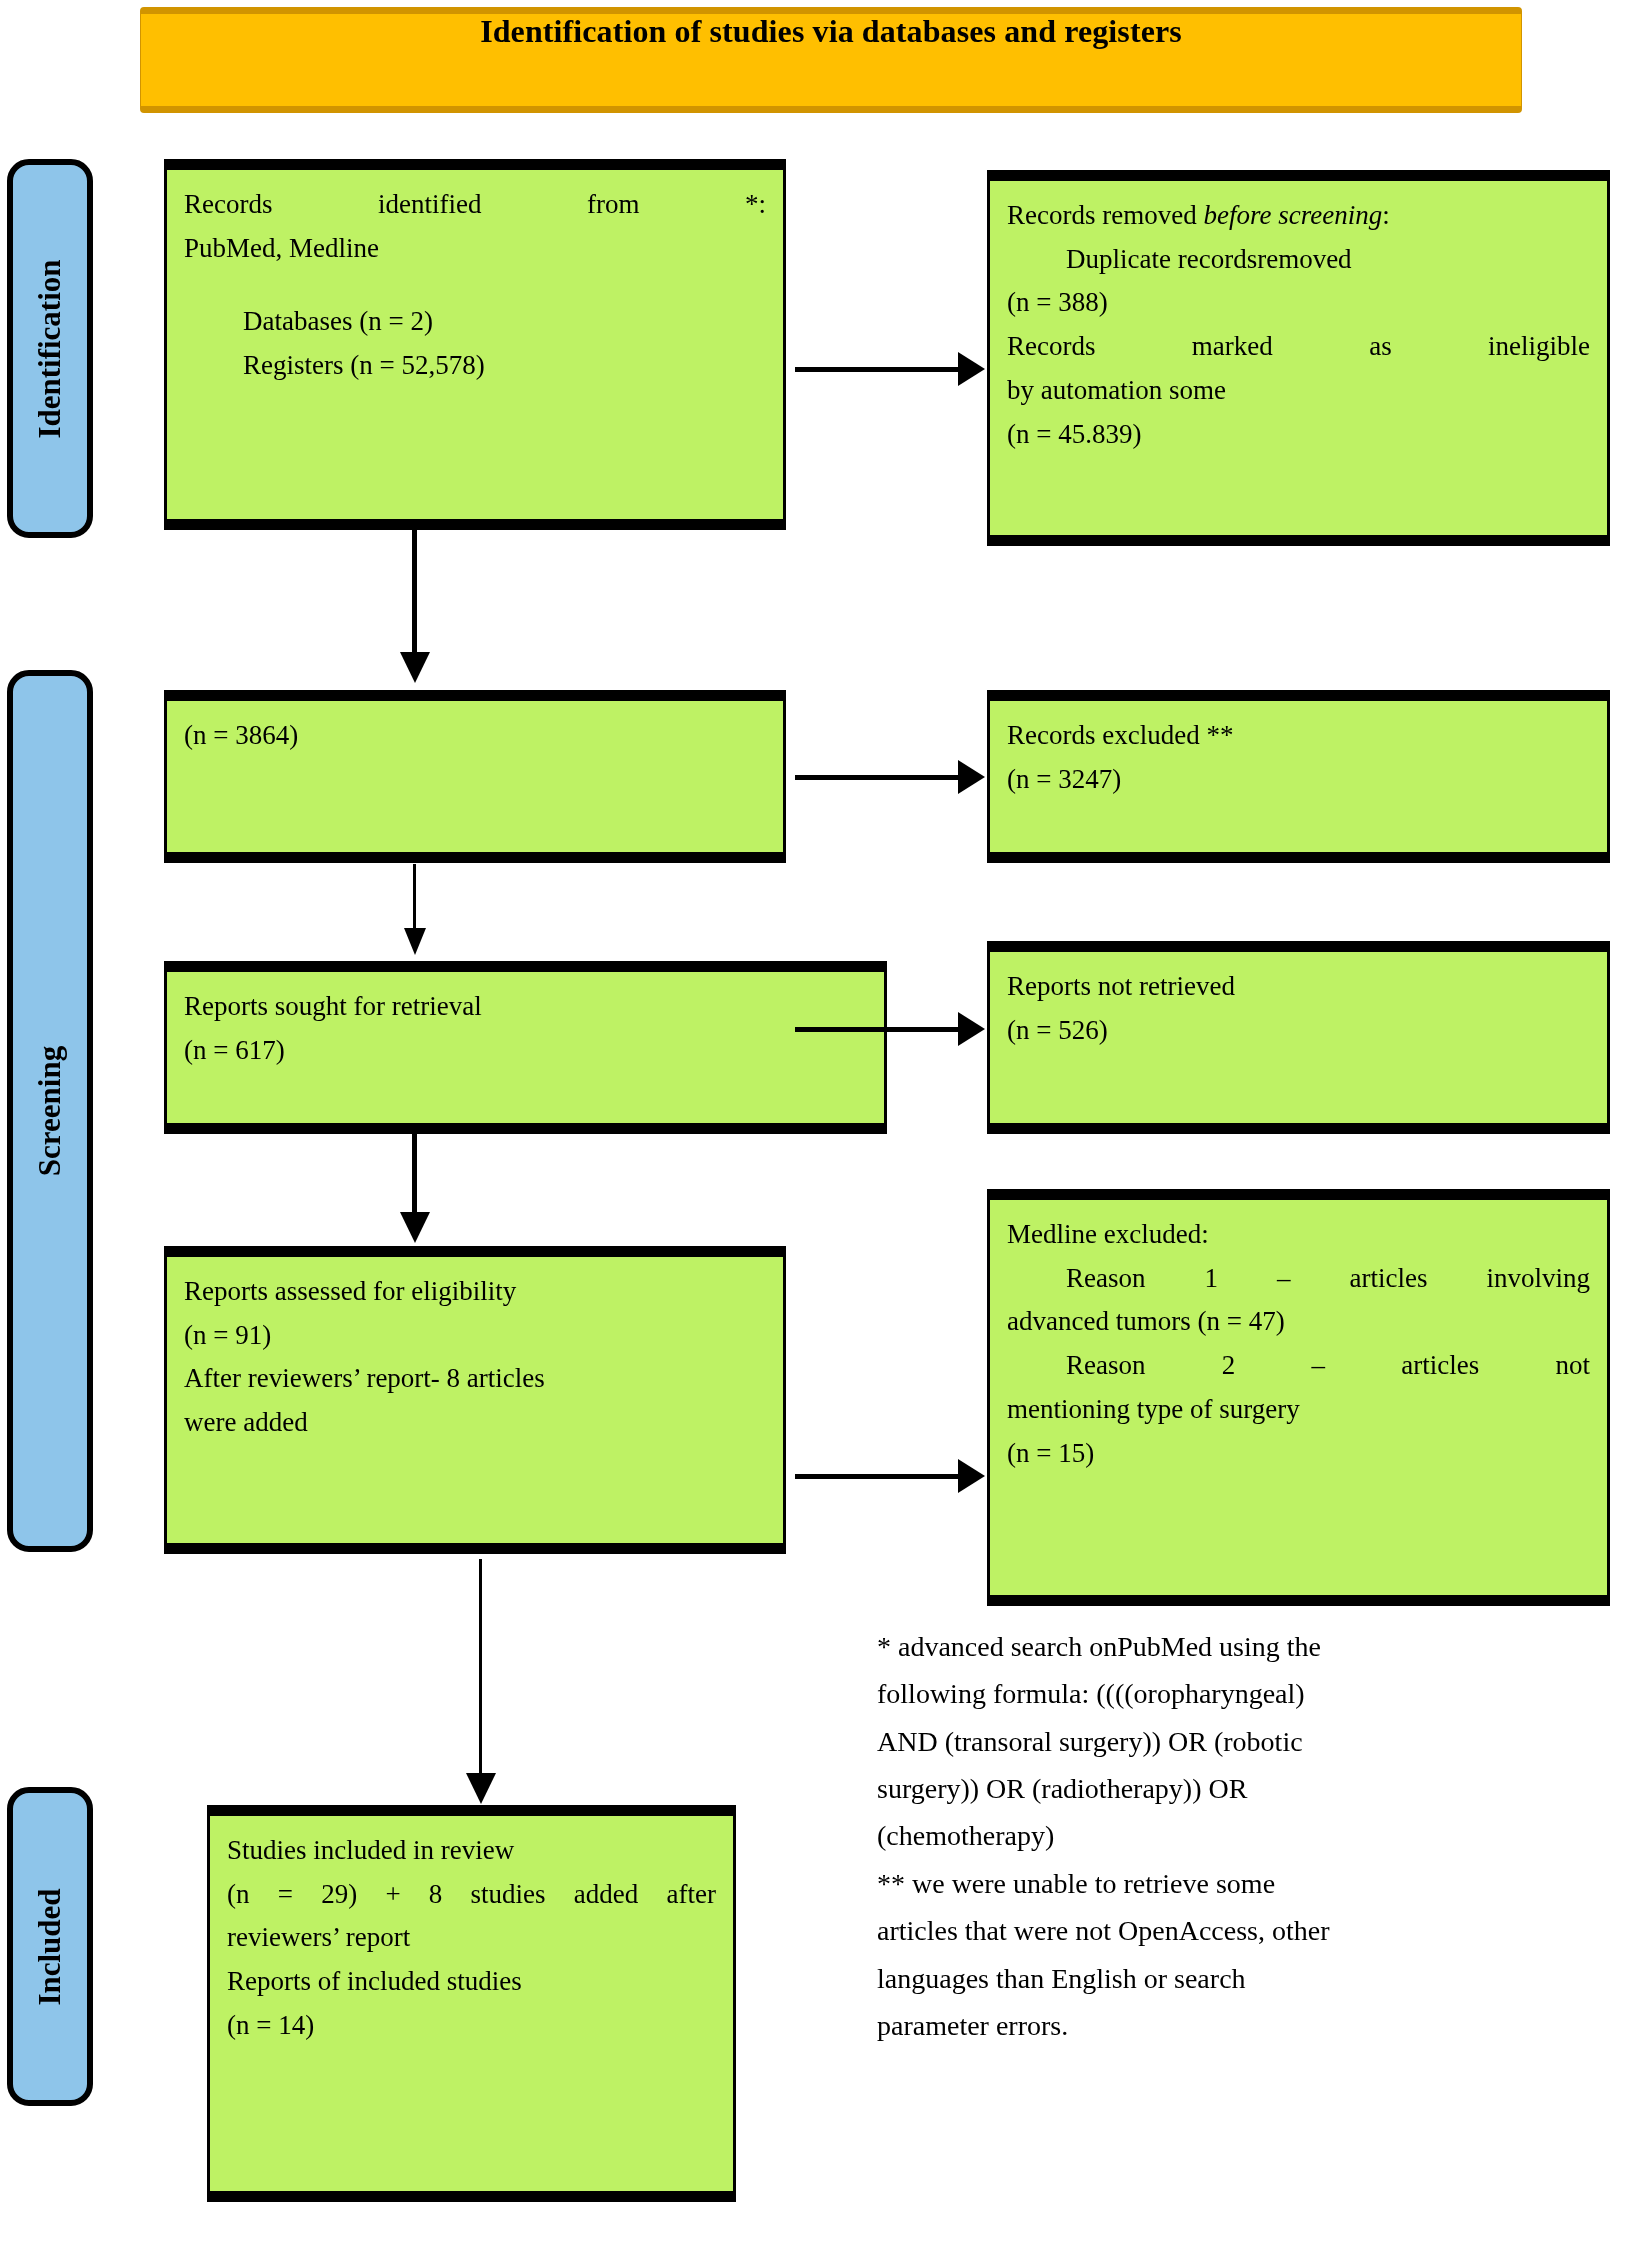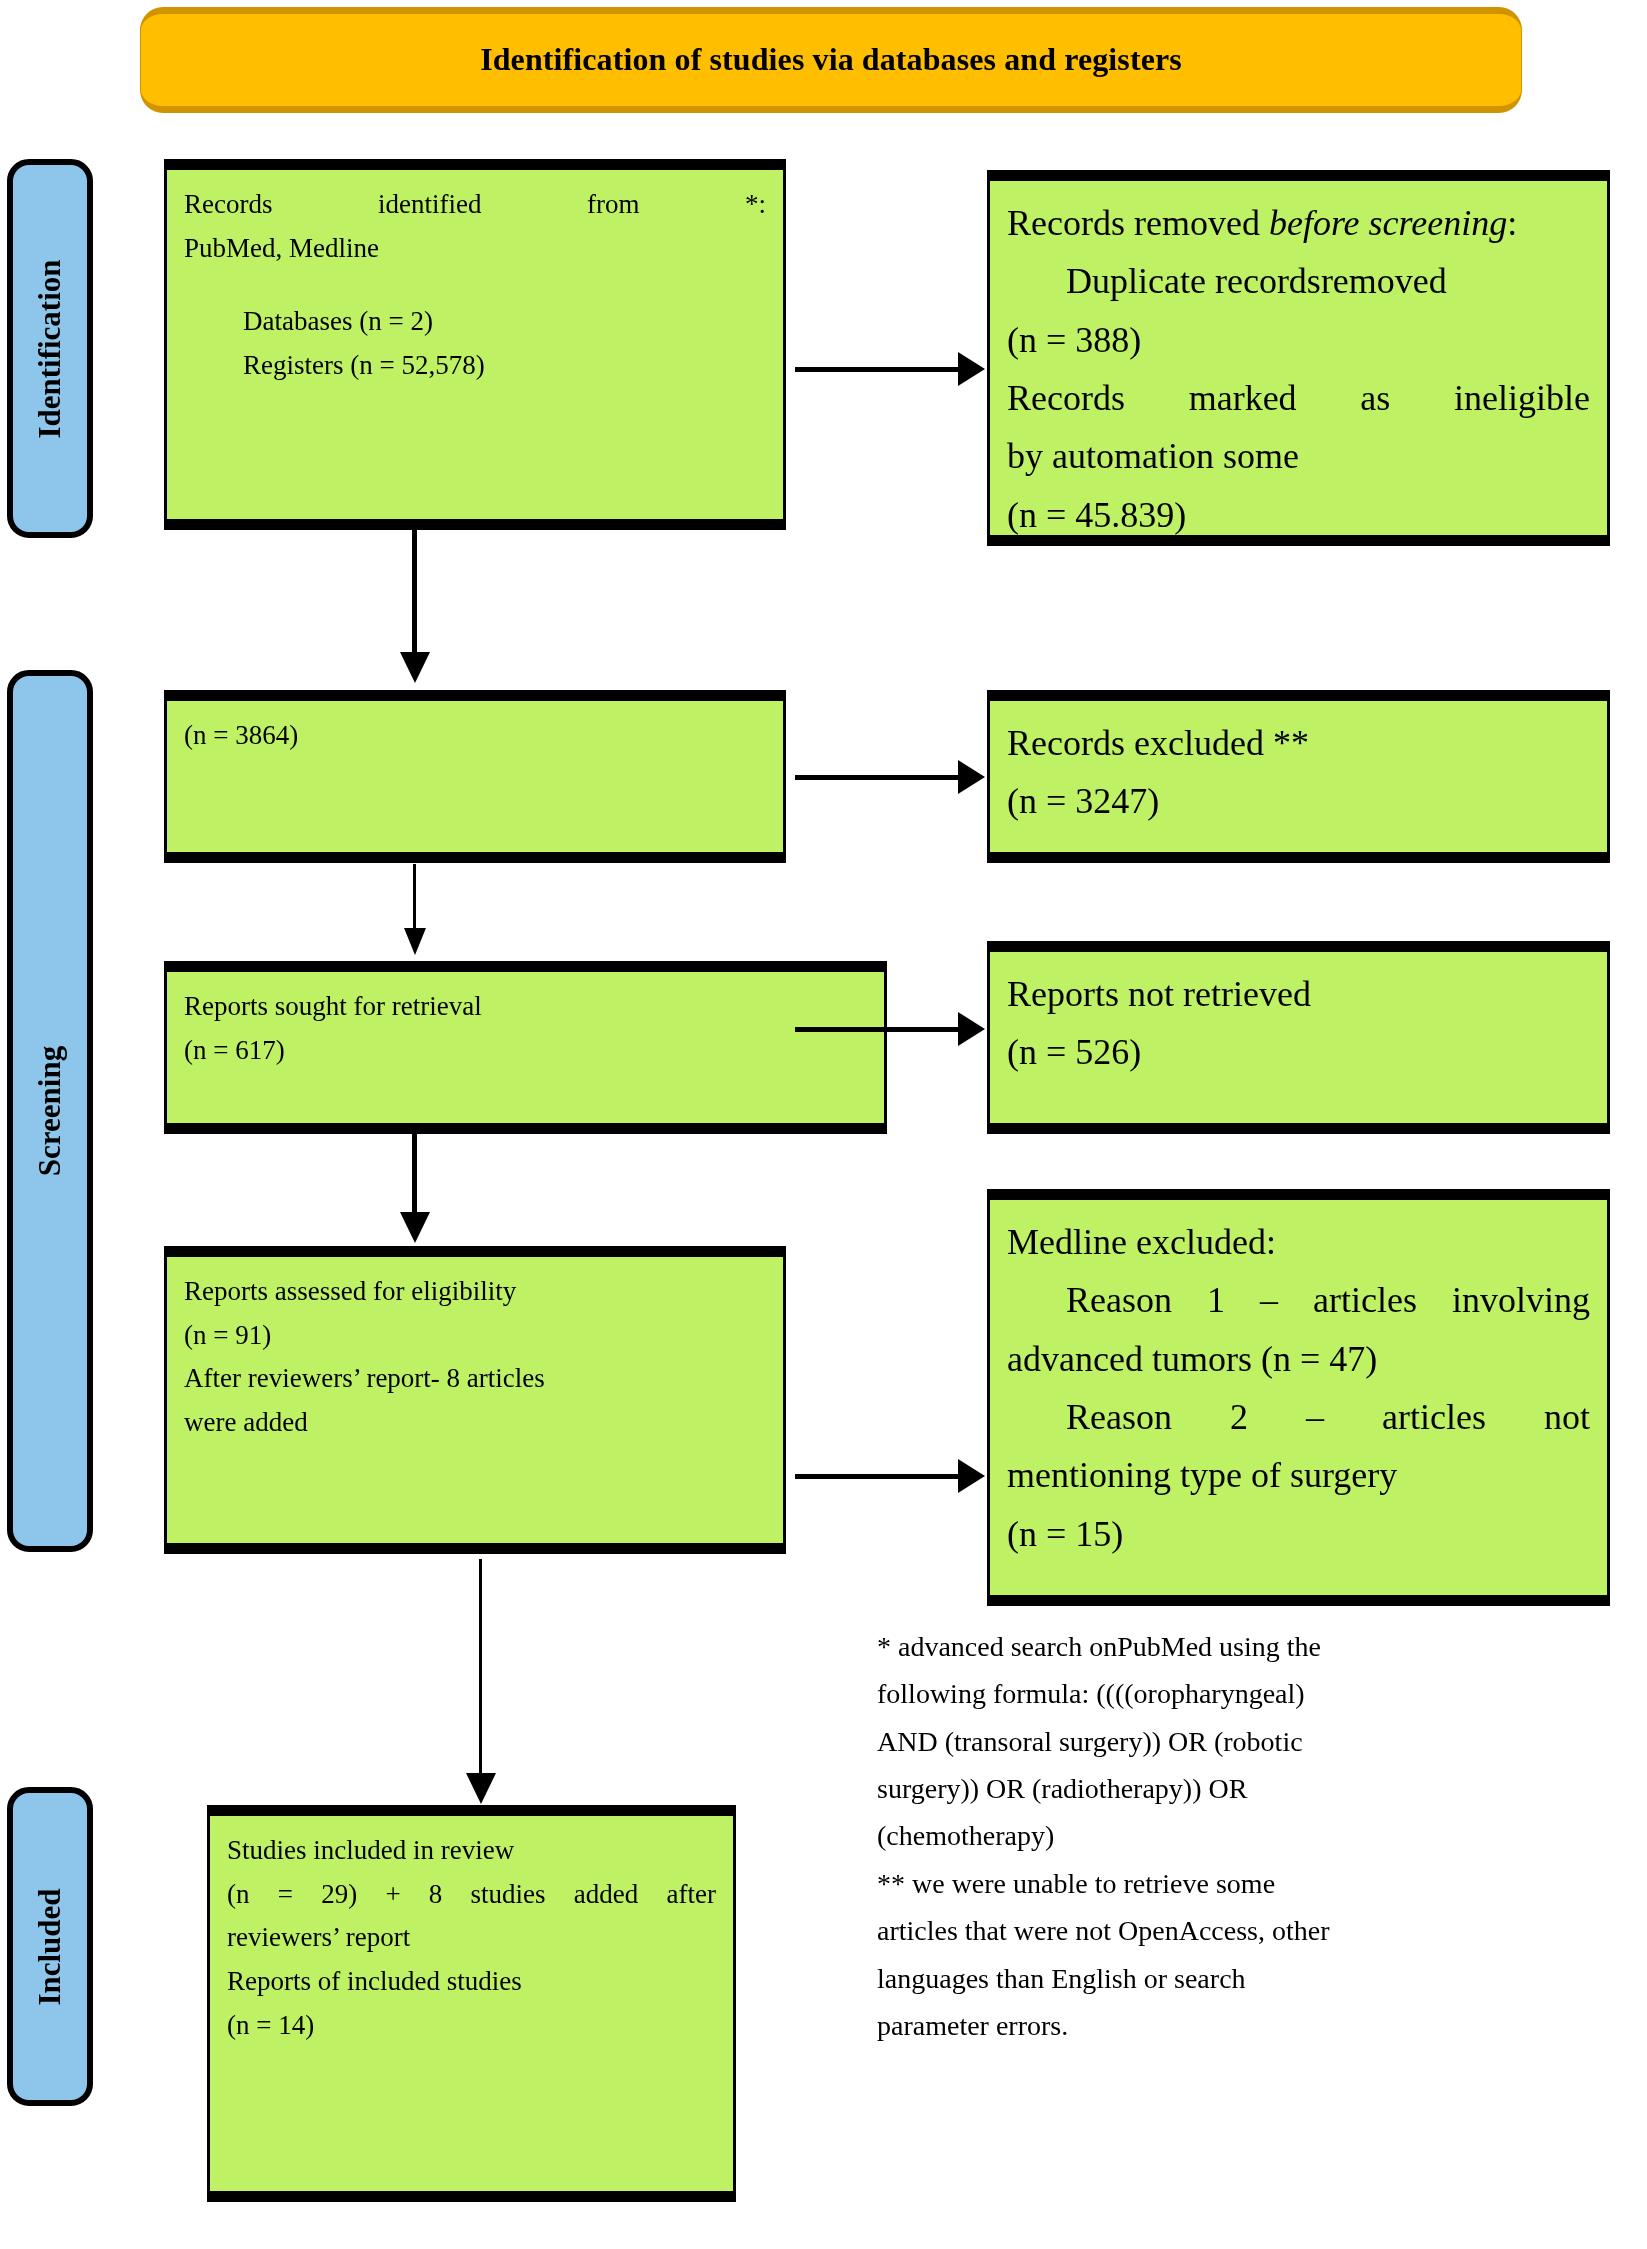--- a/index.html
+++ b/index.html
@@ -19,23 +19,23 @@
   
   .banner{
     position:absolute;
     left:140px; top:7px;
     width:1382px; height:106px;
     background:#FFBF00;
     border-top:7px solid #D19400;
     border-bottom:7px solid #D19400;
     border-left:1.5px solid #D19400;
     border-right:1.5px solid #D19400;
-    border-radius:23px;
+    border-radius:4px;
     box-sizing:border-box;
-    display:flex; align-items:center; justify-content:center;
+    display:flex; align-items:flex-start; justify-content:center;
   }
   .banner-title{
     font-weight:bold;
     font-size:32px;
     letter-spacing:0.1px;
     text-align:center;
     line-height:1.1;
   }
 
   
@@ -65,21 +65,21 @@
     position:absolute;
     background:#bef264;
     border:3.5px solid #000;
     border-top-width:11px;
     border-bottom-width:11px;
     box-sizing:border-box;
     padding:13px 17px;
   }
   .fbox p{
     margin:0;
-    font-size:36px;
+    font-size:27px;
     line-height:1.62;
     text-align:justify;
     text-align-last:left;
   }
   .fbox p.indent{ padding-left:59px; }
   .fbox p.just{ text-align:justify; text-align-last:justify; }
   .fbox p.spacer{ height:30px; }
   .it{ font-style:italic; }
 
   

